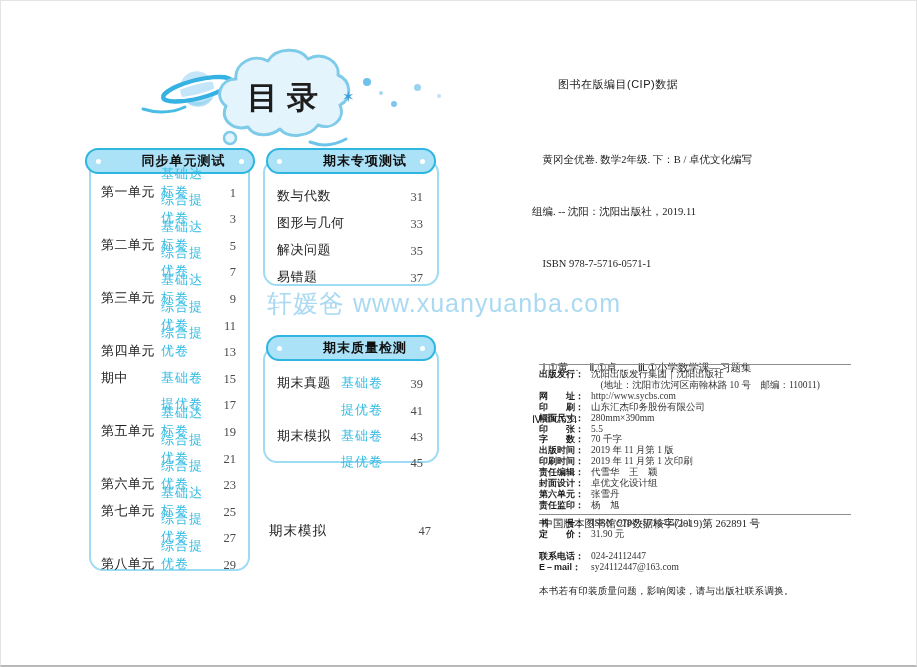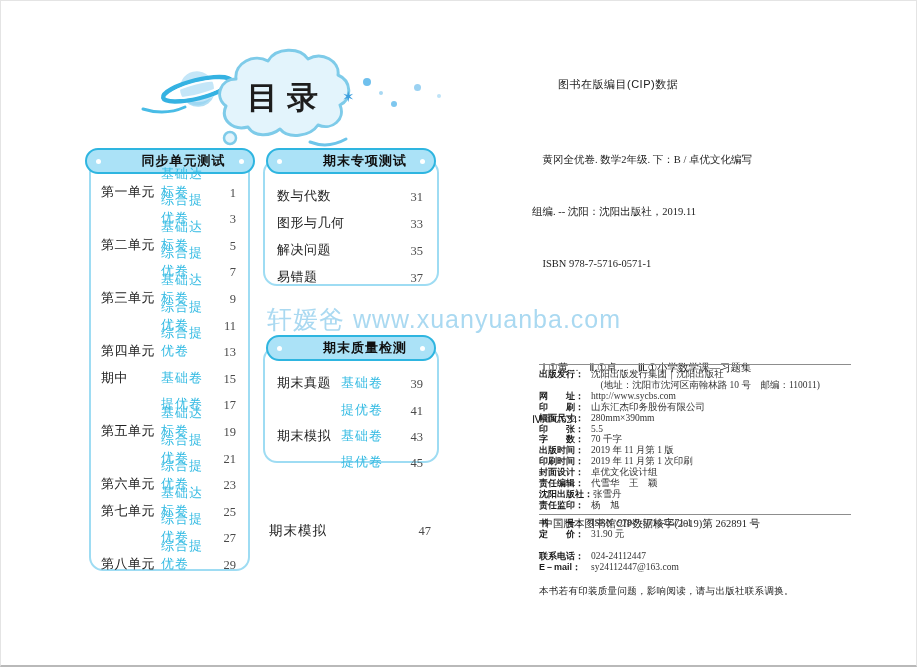--- a/index.html
+++ b/index.html
@@ -54,21 +54,21 @@
   .qual-box .row  { height:26.3px; }
   .qual-box .unit { flex:0 0 64px; }
 
   .answers-row {
     position:absolute; left:268px; top:521px; width:162px;
     display:flex; align-items:center;
   }
   .answers-row .cat { color:#222; font-size:13.5px; }
 
   .watermark {
-    position:absolute; left:266px; top:302px;
+    position:absolute; left:266px; top:286px;
     font-size:25px; color:#9cd3ef; opacity:0.85; letter-spacing:1px; white-space:nowrap;
   }
 
   
   .cip-title {
     position:absolute; left:557px; top:76px;
     font-size:11px; font-weight:normal; color:#1a1a1a; letter-spacing:0.5px;
   }
   .cip-block {
     position:absolute; left:531px; top:100px; width:335px;
@@ -362,31 +362,31 @@
           <span class="clabel">出版时间：</span>
           <span class="cvalue">2019 年 11 月第 1 版</span>
         </div>
 
         <div class="crow">
           <span class="clabel">印刷时间：</span>
           <span class="cvalue">2019 年 11 月第 1 次印刷</span>
         </div>
 
         <div class="crow">
+          <span class="clabel">责任编辑：</span>
+          <span class="cvalue">代雪华　王　颖</span>
+        </div>
+
+        <div class="crow">
           <span class="clabel">封面设计：</span>
           <span class="cvalue">卓优文化设计组</span>
         </div>
 
         <div class="crow">
-          <span class="clabel">责任编辑：</span>
-          <span class="cvalue">代雪华　王　颖</span>
-        </div>
-
-        <div class="crow">
-          <span class="clabel">沈阳出版社：</span>
+          <span class="clabel">第六单元：</span>
           <span class="cvalue">张雪丹</span>
         </div>
 
         <div class="crow">
           <span class="clabel">责任监印：</span>
           <span class="cvalue">杨　旭</span>
         </div>
       </div>
     <div class="c-rule2"></div>
     <div class="c-list2">

